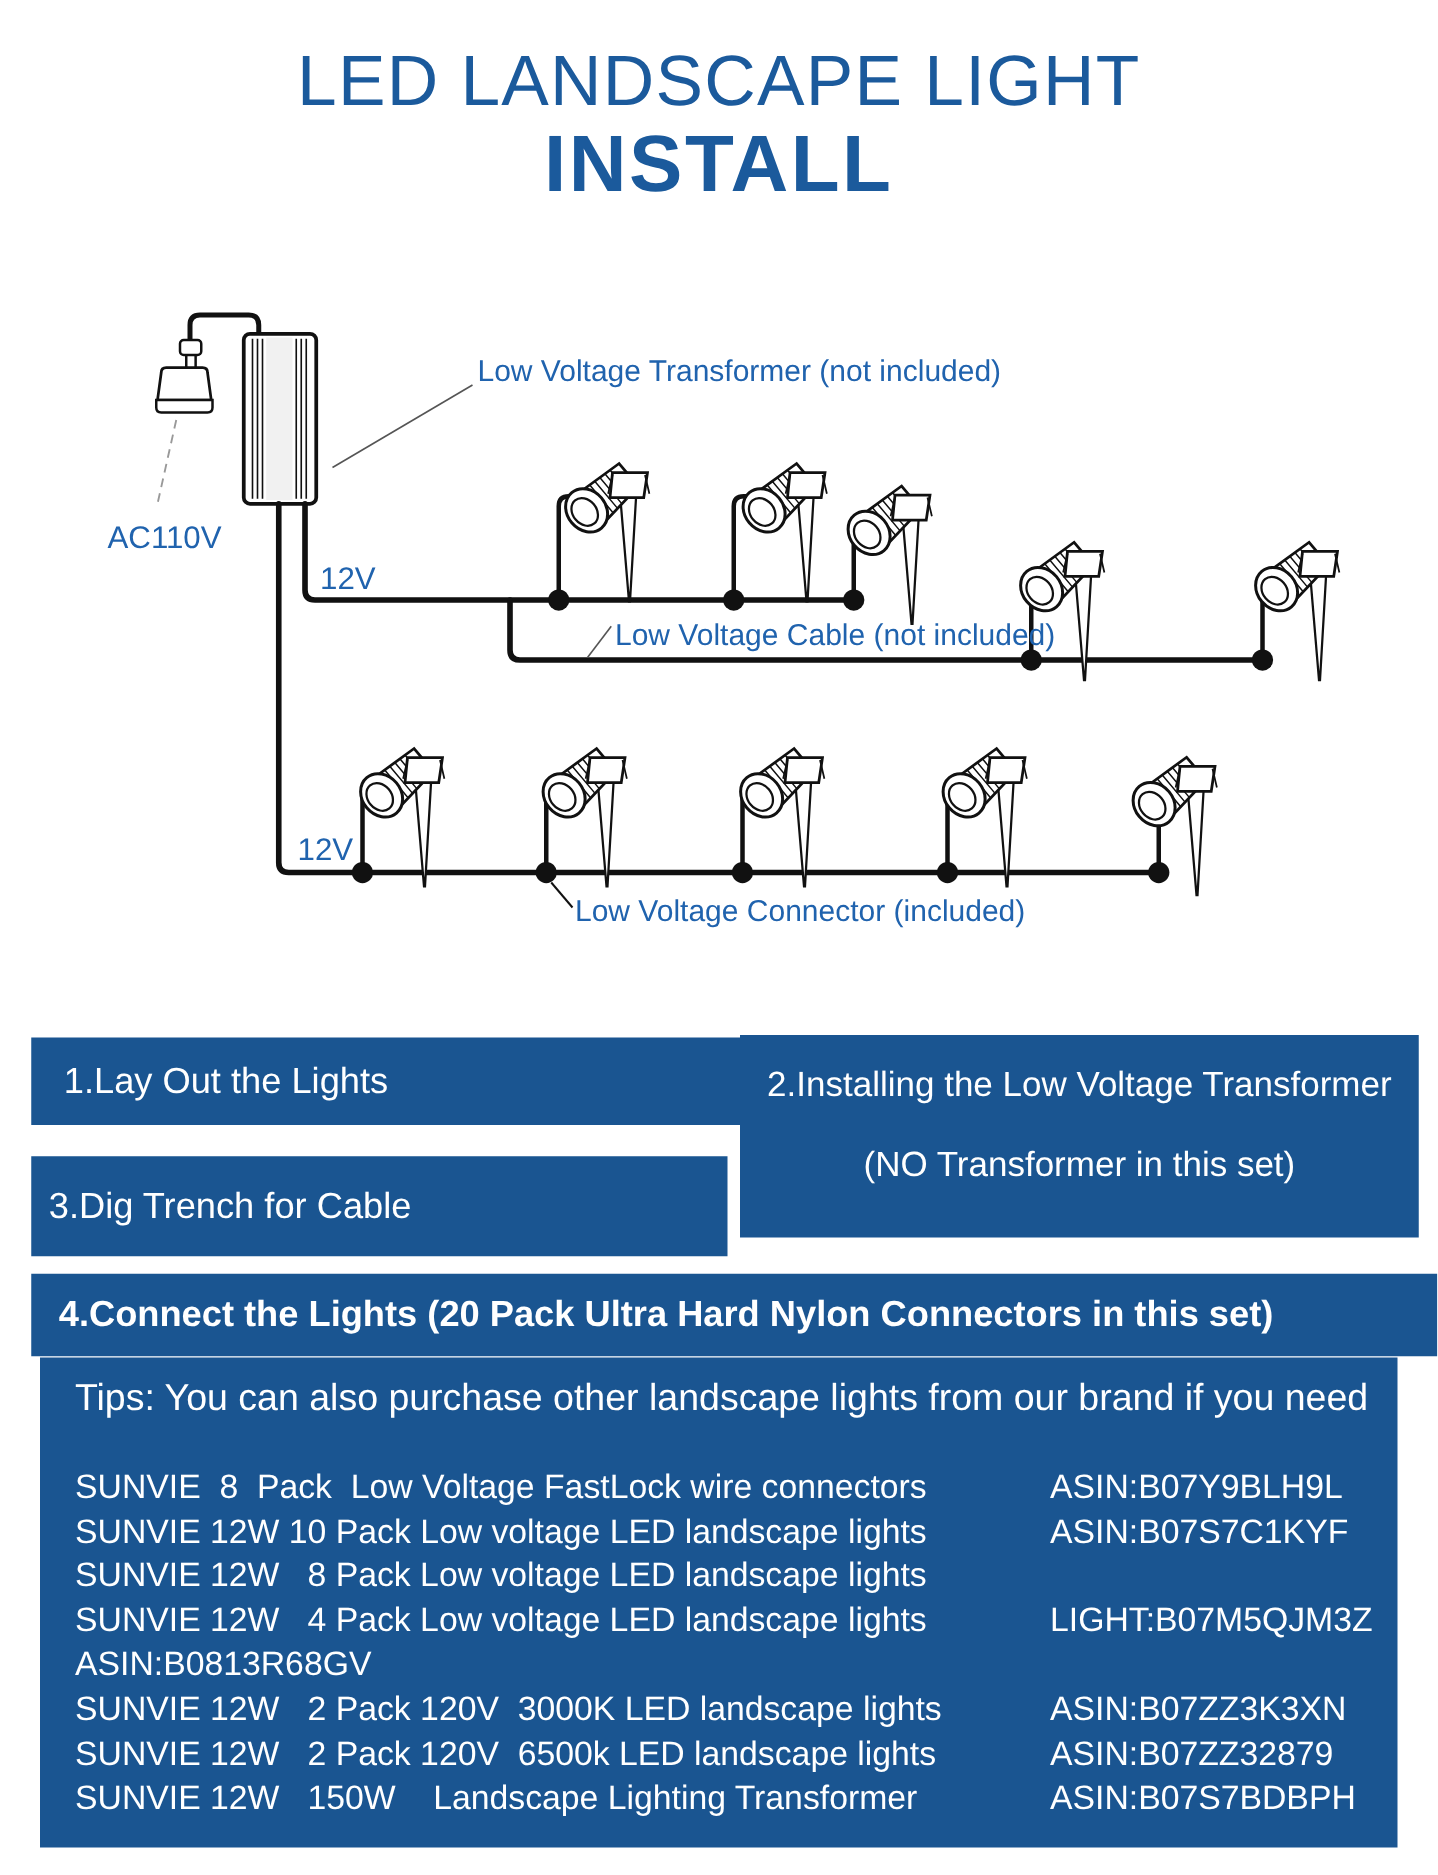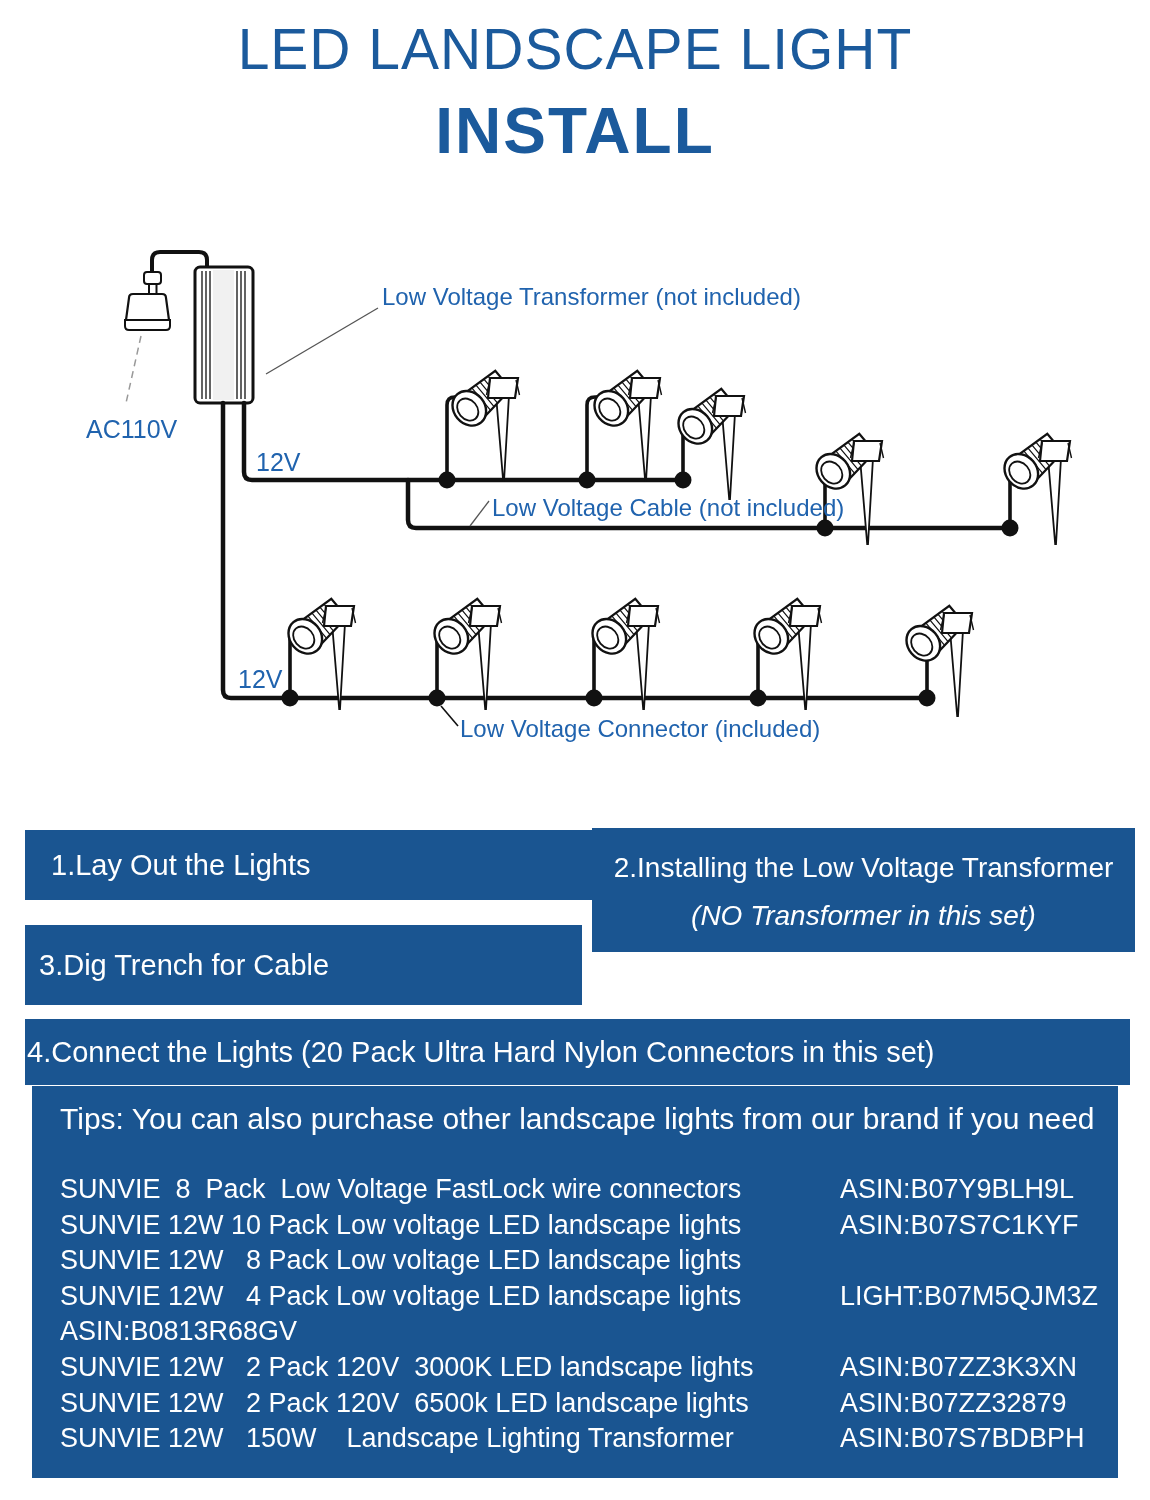--- a/index.html
+++ b/index.html
@@ -1,33 +1,33 @@
 <!DOCTYPE html>
 <html><head>
 <meta charset="utf-8">
 <style>
   html,body{margin:0;padding:0;background:#ffffff;}
   .page{position:relative;width:1150px;height:1500px;background:#ffffff;overflow:hidden;
         font-family:"Liberation Sans", sans-serif;}
-  .title1{position:absolute;top:16px;left:0;width:100%;text-align:center;
+  .title1{position:absolute;top:32px;left:0;width:100%;text-align:center;
           font-size:57px;font-weight:400;letter-spacing:1px;color:#1b5a9c;}
   .title2{position:absolute;top:94px;left:0;width:100%;text-align:center;
           font-size:64px;font-weight:700;letter-spacing:2px;color:#1b5a9c;}
   .diagram{position:absolute;top:228px;left:0;}
   .lbl{font-family:"Liberation Sans", sans-serif;font-size:24px;fill:#2063ae;}
   .v12{font-family:"Liberation Sans", sans-serif;font-size:25px;fill:#2063ae;}
   .bar{position:absolute;background:#1a5591;color:#ffffff;display:flex;align-items:center;
        font-size:29px;}
   .bar1{left:25px;top:830px;width:543px;height:70px;padding-left:26px;}
   .bar3{left:25px;top:925px;width:543px;height:80px;padding-left:14px;}
-  .bar4{left:25px;top:1019px;width:1103px;height:66px;padding-left:2px;}
-  .bar2{position:absolute;left:592px;top:828px;width:543px;height:124px;background:#1a5591;
+  .bar4{left:25px;top:1019px;width:1103px;height:66px;padding-left:22px;font-weight:bold;}
+  .bar2{position:absolute;left:592px;top:828px;width:543px;height:162px;background:#1a5591;
         color:#ffffff;font-size:28px;text-align:center;}
   .bar2-line1{margin-top:24px;}
-  .bar2-line2{margin-top:16px;font-style:italic;}
+  .bar2-line2{margin-top:32px;}
   .tips{position:absolute;left:32px;top:1086px;width:1086px;height:392px;background:#1a5591;
         color:#ffffff;}
   .tips-title{margin:16px 0 0 28px;font-size:30px;}
   .tips-list{margin:36px 0 0 28px;}
   .trow{display:grid;grid-template-columns:780px auto;line-height:35.6px;font-size:27px;}
   .tname{white-space:pre;}
   .tasin{white-space:pre;}
 </style>
 </head>
 <body>

